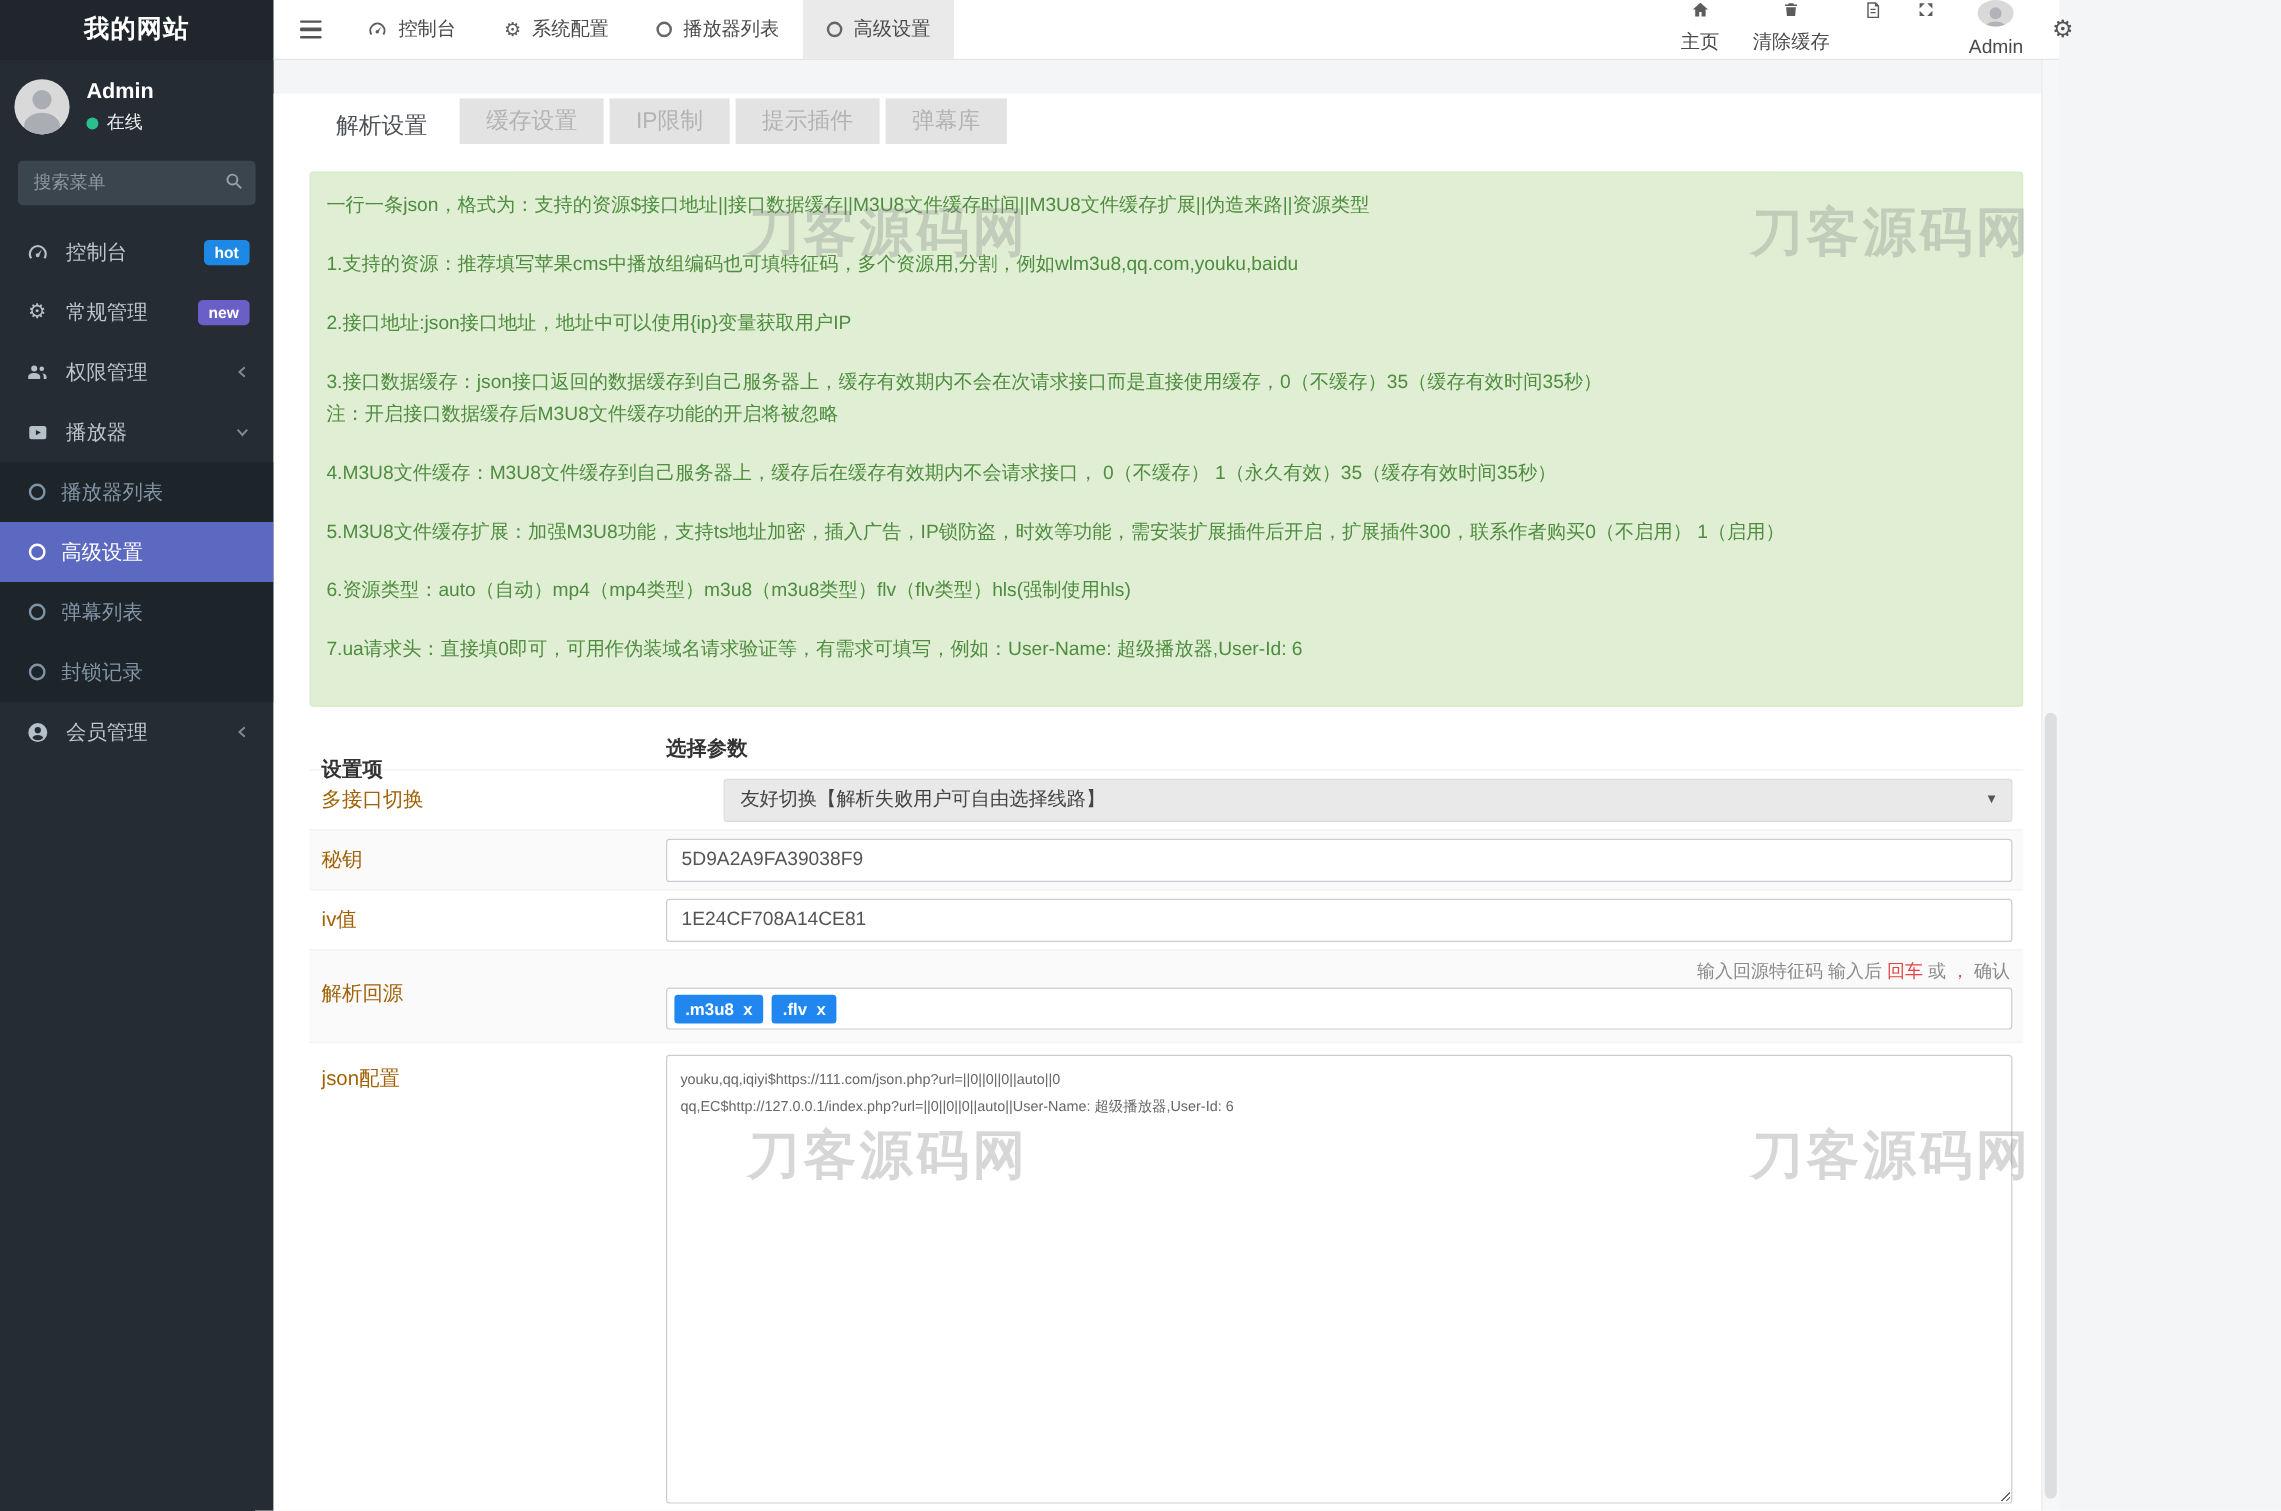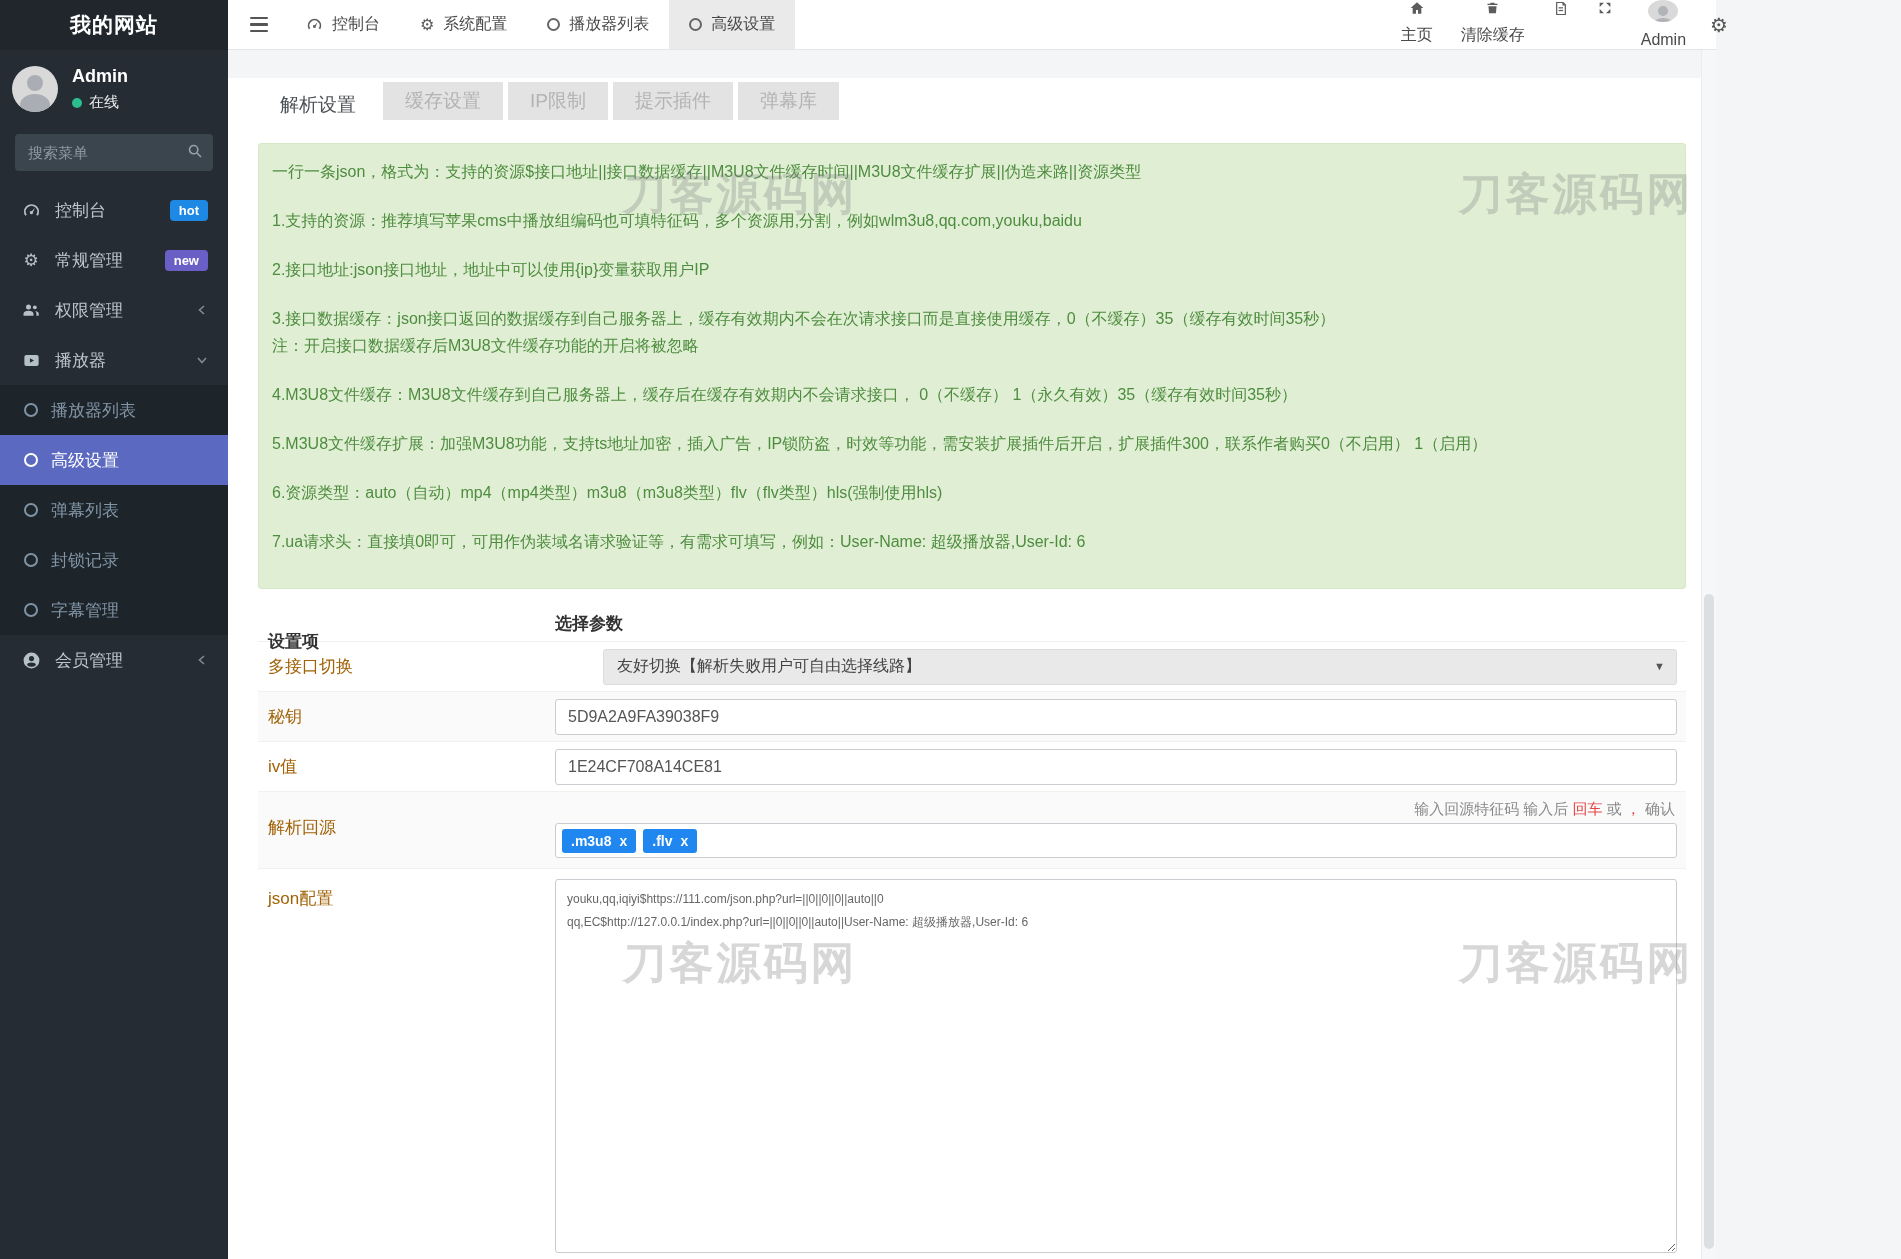--- a/index.html
+++ b/index.html
@@ -179,24 +179,20 @@
           <span>高级设置</span>
         </div>
         <div class="sub-item">
           <span class="ring"></span>
           <span>弹幕列表</span>
         </div>
         <div class="sub-item">
           <span class="ring"></span>
           <span>封锁记录</span>
         </div>
-        <div class="sub-item">
-          <span class="ring"></span>
-          <span>字幕管理</span>
-        </div>
       </div>
 
       <div class="menu-item">
         <span class="mi-icon">
           <svg width="19" height="19" viewBox="0 0 24 24" fill="currentColor">
               <path d="M12 2a10 10 0 1 0 0 20 10 10 0 0 0 0-20zm0 4.2a3.3 3.3 0 1 1 0 6.6 3.3 3.3 0 0 1 0-6.6zM12 20a8 8 0 0 1-5.7-2.4c.4-1.9 3-3 5.7-3s5.3 1.1 5.7 3A8 8 0 0 1 12 20z"></path>
             </svg>
         </span>
         <span>会员管理</span>
         <span class="chev">

